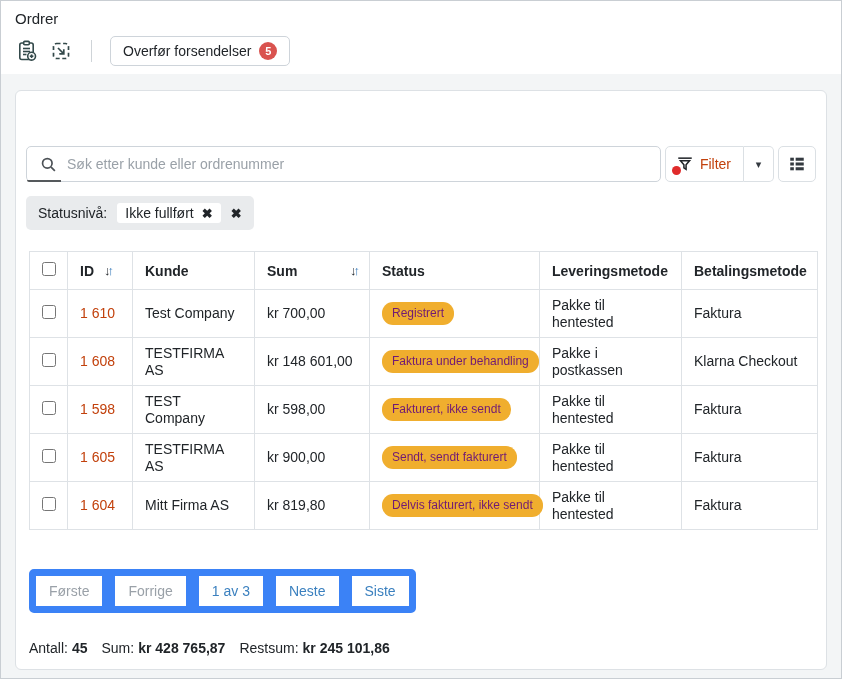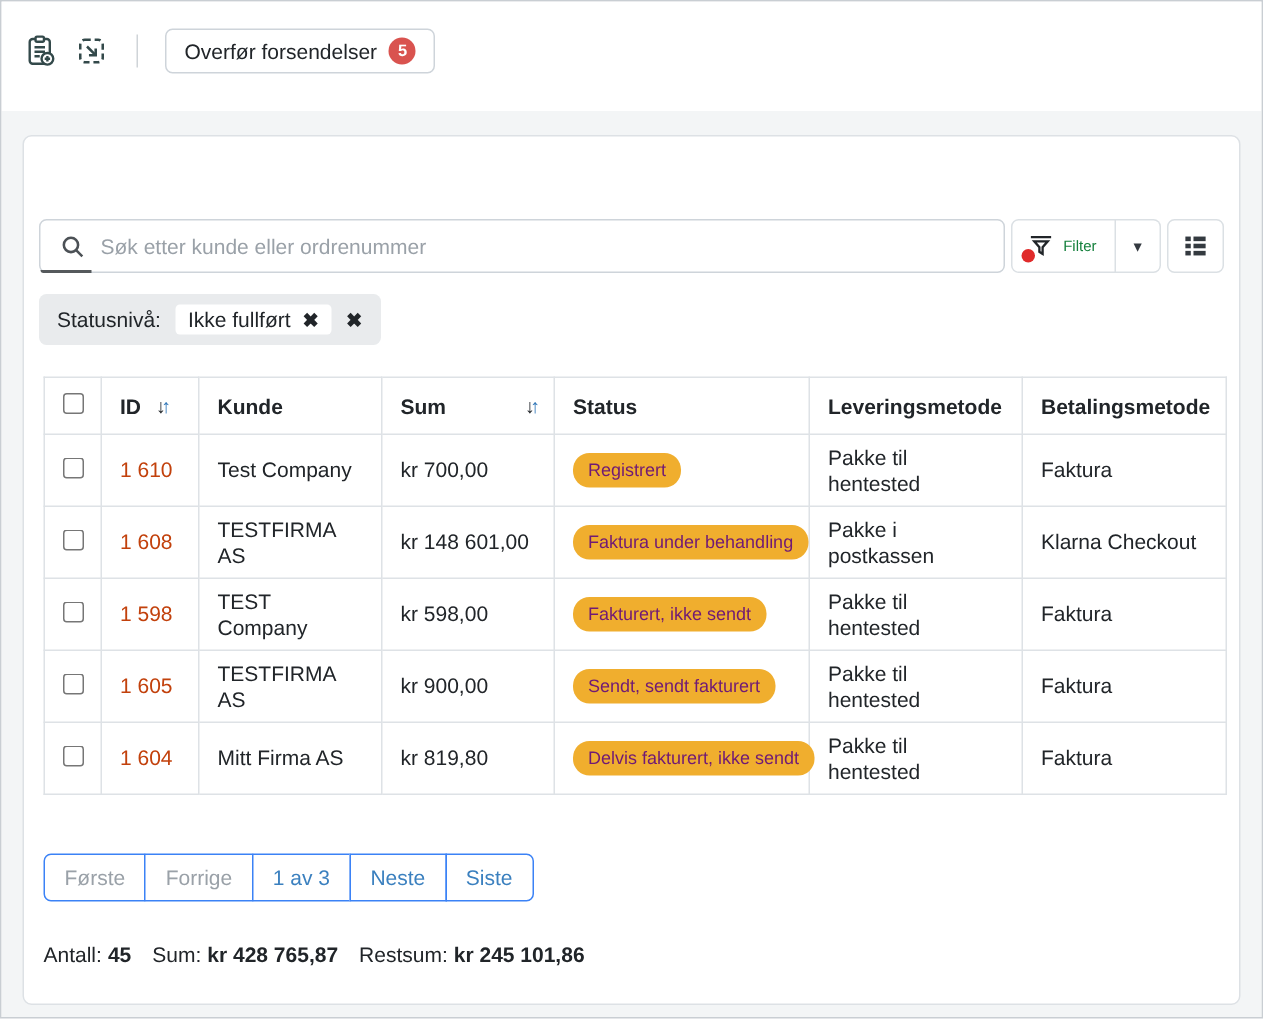--- a/index.html
+++ b/index.html
@@ -42,21 +42,21 @@
   }
   .search-wrap .search-icon { margin:0 10px 0 13px; display:flex; }
   .search-input {
     border:none; outline:none; flex:1; font-size:14px; color:#212529;
     font-family:inherit; background:transparent; height:100%;
   }
   .search-input::placeholder { color:#9aa1a8; }
   .search-underline { position:absolute; left:0; bottom:-1px; width:34px; height:2px; background:#55595c; border-bottom-left-radius:5px; }
   .filter-group { display:inline-flex; }
   .filter-btn, .caret-btn, .list-btn {
-    background:#fff; border:1px solid #dbe0e4; font-size:10px; color:#15803d;
+    background:#fff; border:1px solid #dbe0e4; font-size:14px; color:#c2410c;
     display:inline-flex; align-items:center; justify-content:center;
     cursor:pointer; height:36px; font-family:inherit;
   }
   .filter-btn {
     border-radius:5px 0 0 5px; padding:0 12px 0 10px; gap:6px; position:relative;
   }
   .caret-btn { border-left:none; border-radius:0 5px 5px 0; width:30px; font-size:11px; color:#343a40; }
   .list-btn { border-radius:5px; width:38px; margin-left:0; }
   .filter-dot {
     position:absolute; left:6px; bottom:6px; width:9px; height:9px;
@@ -88,36 +88,37 @@
   .sort-down { color:#212529; }
   .sort-up { color:#3277b8; }
   .id-link { color:#c2410c; text-decoration:none; cursor:pointer; }
   .status-badge {
     display:inline-block; background:#f0ae2e; color:#701a75;
     font-size:12px; padding:4px 10px; border-radius:11px; white-space:nowrap;
   }
   
   .pagination { margin-top:39px; margin-left:3px; display:inline-flex; }
   .page-btn {
-    background:#fff; border:1px solid #3b82f6; padding:7px 13px; font-size:14px;
+    background:#fff; border:7px solid #3b82f6; padding:7px 13px; font-size:14px;
     cursor:pointer; margin-left:-1px; font-family:inherit;
   }
   .page-btn:first-child { border-radius:5px 0 0 5px; margin-left:0; }
   .page-btn:last-child { border-radius:0 5px 5px 0; }
   .page-btn.disabled { color:#9aa1a8; }
   .page-btn.active-link { color:#3b80bf; }
   
   .summary { margin-top:27px; margin-left:3px; font-size:14px; color:#212529; display:flex; gap:14px; }
   .summary b { margin-left:4px; }
   svg { display:block; }
 </style>
 </head>
 <body>
 
 <div class="top-strip">
+  <div class="page-title">Ordrer</div>
   <div class="top-actions">
     <button class="icon-btn">
       <span>
         <svg width="24" height="24" viewBox="0 0 24 24" fill="none" stroke="#33494a" stroke-width="1.6">
           <rect x="4.8" y="4" width="13.4" height="16.5" rx="2"></rect>
           <rect x="8.7" y="2.4" width="5.6" height="3.4" rx="1" fill="#fff"></rect>
           <line x1="8" y1="9.5" x2="15" y2="9.5"></line>
           <line x1="8" y1="12.5" x2="15" y2="12.5"></line>
           <line x1="8" y1="15.5" x2="11.5" y2="15.5"></line>
           <circle cx="16.6" cy="17.2" r="3.9" fill="#fff"></circle>

